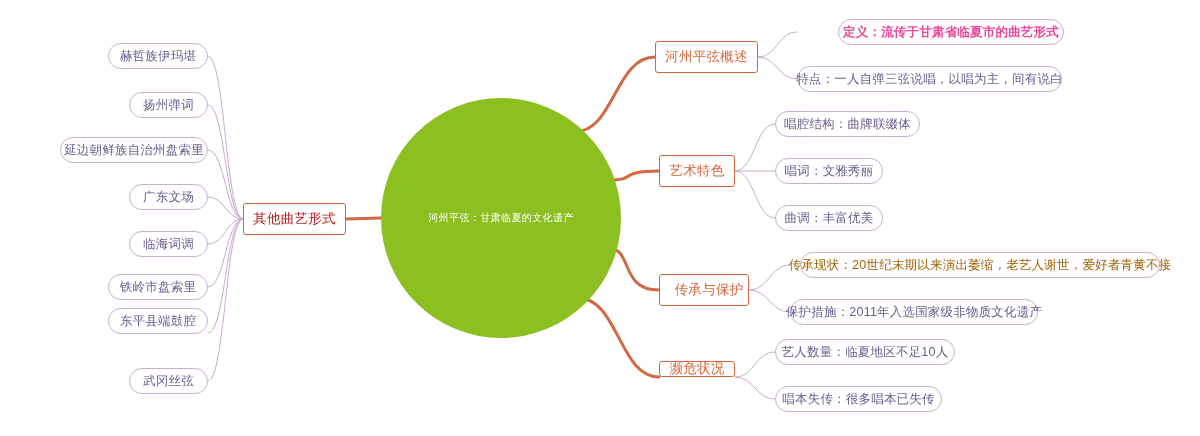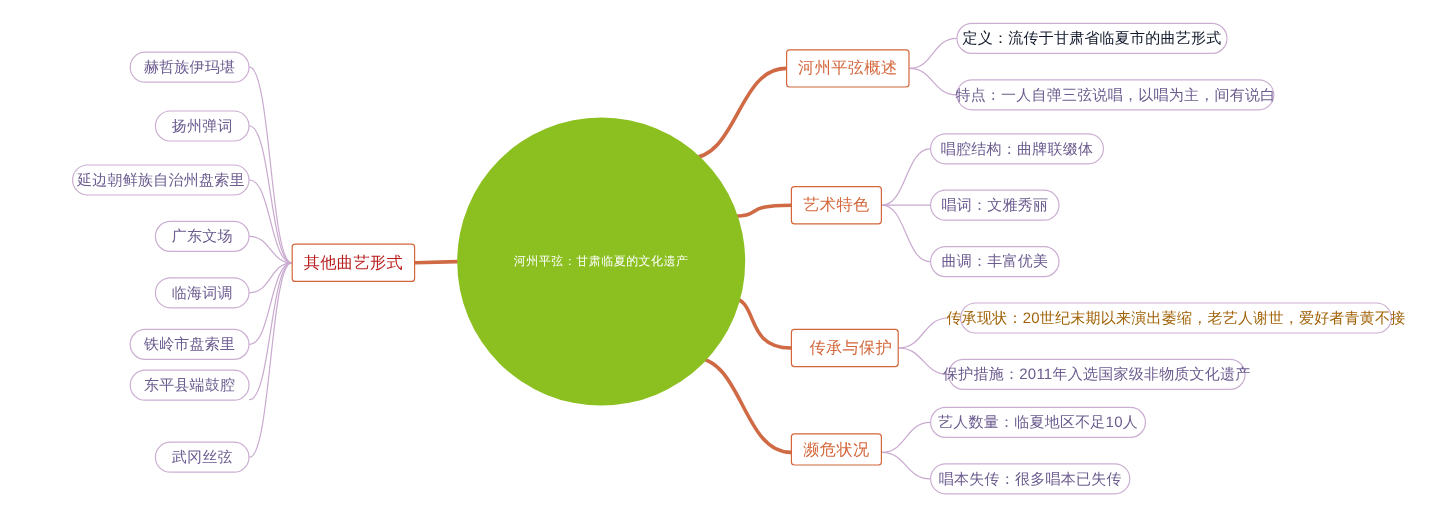--- a/index.html
+++ b/index.html
@@ -86,30 +86,30 @@
       <path d="M 243 219 C 225.5 219, 225.5 105, 208 105" fill="none" stroke="#c9a9cf" stroke-width="1" stroke-linecap="round"></path>
       <path d="M 243 219 C 225.5 219, 225.5 150, 208 150" fill="none" stroke="#c9a9cf" stroke-width="1" stroke-linecap="round"></path>
       <path d="M 243 219 C 225.5 219, 225.5 197, 208 197" fill="none" stroke="#c9a9cf" stroke-width="1" stroke-linecap="round"></path>
       <path d="M 243 219 C 225.5 219, 225.5 244, 208 244" fill="none" stroke="#c9a9cf" stroke-width="1" stroke-linecap="round"></path>
       <path d="M 243 219 C 225.5 219, 225.5 287, 208 287" fill="none" stroke="#c9a9cf" stroke-width="1" stroke-linecap="round"></path>
       <path d="M 243 219 C 225.5 219, 225.5 333, 208 333" fill="none" stroke="#c9a9cf" stroke-width="1" stroke-linecap="round"></path>
       <path d="M 243 219 C 225.5 219, 225.5 381, 208 381" fill="none" stroke="#c9a9cf" stroke-width="1" stroke-linecap="round"></path>
     </svg>
 <div class="node root-node" style="left: 381px; top: 98px; width: 240px; height: 240px; background: rgb(140, 192, 33); color: rgb(255, 255, 255);">河州平弦：甘肃临夏的文化遗产</div>
     <div class="node branch-node" style="left: 655px; top: 41px; width: 103px; height: 32px; border-color: rgb(212, 102, 59); color: rgb(212, 102, 59);">河州平弦概述</div>
-    <div class="node leaf-node" style="left: 797px; top: 19px; width: 226px; height: 26px; border-color: rgb(203, 174, 210); color: #0f172a;">定义：流传于甘肃省临夏市的曲艺形式</div>
+    <div class="node leaf-node" style="left: 838px; top: 19px; width: 226px; height: 26px; border-color: rgb(203, 174, 210); color: #ec4899; font-weight: bold;">定义：流传于甘肃省临夏市的曲艺形式</div>
     <div class="node branch-node" style="left: 659px; top: 155px; width: 76px; height: 32px; border-color: rgb(212, 102, 59); color: rgb(212, 102, 59);">艺术特色</div>
     <div class="node leaf-node" style="left: 797px; top: 66px; width: 265px; height: 26px; border-color: rgb(203, 174, 210); color: rgb(107, 91, 143);">特点：一人自弹三弦说唱，以唱为主，间有说白</div>
     <div class="node leaf-node" style="left: 775px; top: 158px; width: 108px; height: 26px; border-color: rgb(203, 174, 210); color: rgb(107, 91, 143);">唱词：文雅秀丽</div>
     <div class="node leaf-node" style="left: 775px; top: 111px; width: 145px; height: 26px; border-color: rgb(203, 174, 210); color: rgb(107, 91, 143);">唱腔结构：曲牌联缀体</div>
     <div class="node leaf-node" style="left: 775px; top: 205px; width: 108px; height: 26px; border-color: rgb(203, 174, 210); color: rgb(107, 91, 143);">曲调：丰富优美</div>
     <div class="node branch-node" style="left: 659px; top: 274px; width: 90px; height: 32px; border-color: rgb(212, 102, 59); color: rgb(212, 102, 59); padding-left: 20px;">传承与保护</div>
     <div class="node leaf-node" style="left: 800px; top: 252px; width: 360px; height: 26px; border-color: rgb(203, 174, 210); color: #a16207;">传承现状：20世纪末期以来演出萎缩，老艺人谢世，爱好者青黄不接</div>
     <div class="node leaf-node" style="left: 790px; top: 299px; width: 248px; height: 26px; border-color: rgb(203, 174, 210); color: rgb(107, 91, 143);">保护措施：2011年入选国家级非物质文化遗产</div>
-    <div class="node branch-node" style="left: 659px; top: 361px; width: 76px; height: 27px; border-color: rgb(212, 102, 59); color: rgb(212, 102, 59);">濒危状况</div>
+    <div class="node branch-node" style="left: 659px; top: 361px; width: 76px; height: 16px; border-color: rgb(212, 102, 59); color: rgb(212, 102, 59);">濒危状况</div>
     <div class="node leaf-node" style="left: 775px; top: 339px; width: 180px; height: 26px; border-color: rgb(203, 174, 210); color: rgb(107, 91, 143);">艺人数量：临夏地区不足10人</div>
     <div class="node leaf-node" style="left: 775px; top: 386px; width: 167px; height: 26px; border-color: rgb(203, 174, 210); color: rgb(107, 91, 143);">唱本失传：很多唱本已失传</div>
     <div class="node branch-node" style="left: 243px; top: 203px; width: 103px; height: 32px; border-color: rgb(212, 102, 59); color: #b91c1c;">其他曲艺形式</div>
     <div class="node leaf-node" style="left: 108px; top: 43px; width: 100px; height: 26px; border-color: rgb(203, 174, 210); color: rgb(107, 91, 143);">赫哲族伊玛堪</div>
     <div class="node leaf-node" style="left: 129px; top: 92px; width: 79px; height: 26px; border-color: rgb(203, 174, 210); color: rgb(107, 91, 143);">扬州弹词</div>
     <div class="node leaf-node" style="left: 60px; top: 137px; width: 148px; height: 26px; border-color: rgb(203, 174, 210); color: rgb(107, 91, 143);">延边朝鲜族自治州盘索里</div>
     <div class="node leaf-node" style="left: 129px; top: 184px; width: 79px; height: 26px; border-color: rgb(203, 174, 210); color: rgb(107, 91, 143);">广东文场</div>
     <div class="node leaf-node" style="left: 129px; top: 231px; width: 79px; height: 26px; border-color: rgb(203, 174, 210); color: rgb(107, 91, 143); text-align: center;">临海词调</div>
     <div class="node leaf-node" style="left: 108px; top: 274px; width: 100px; height: 26px; border-color: rgb(203, 174, 210); color: rgb(107, 91, 143);">铁岭市盘索里</div>
     <div class="node leaf-node" style="left: 108px; top: 308px; width: 100px; height: 26px; border-color: rgb(203, 174, 210); color: rgb(107, 91, 143);">东平县端鼓腔</div>

